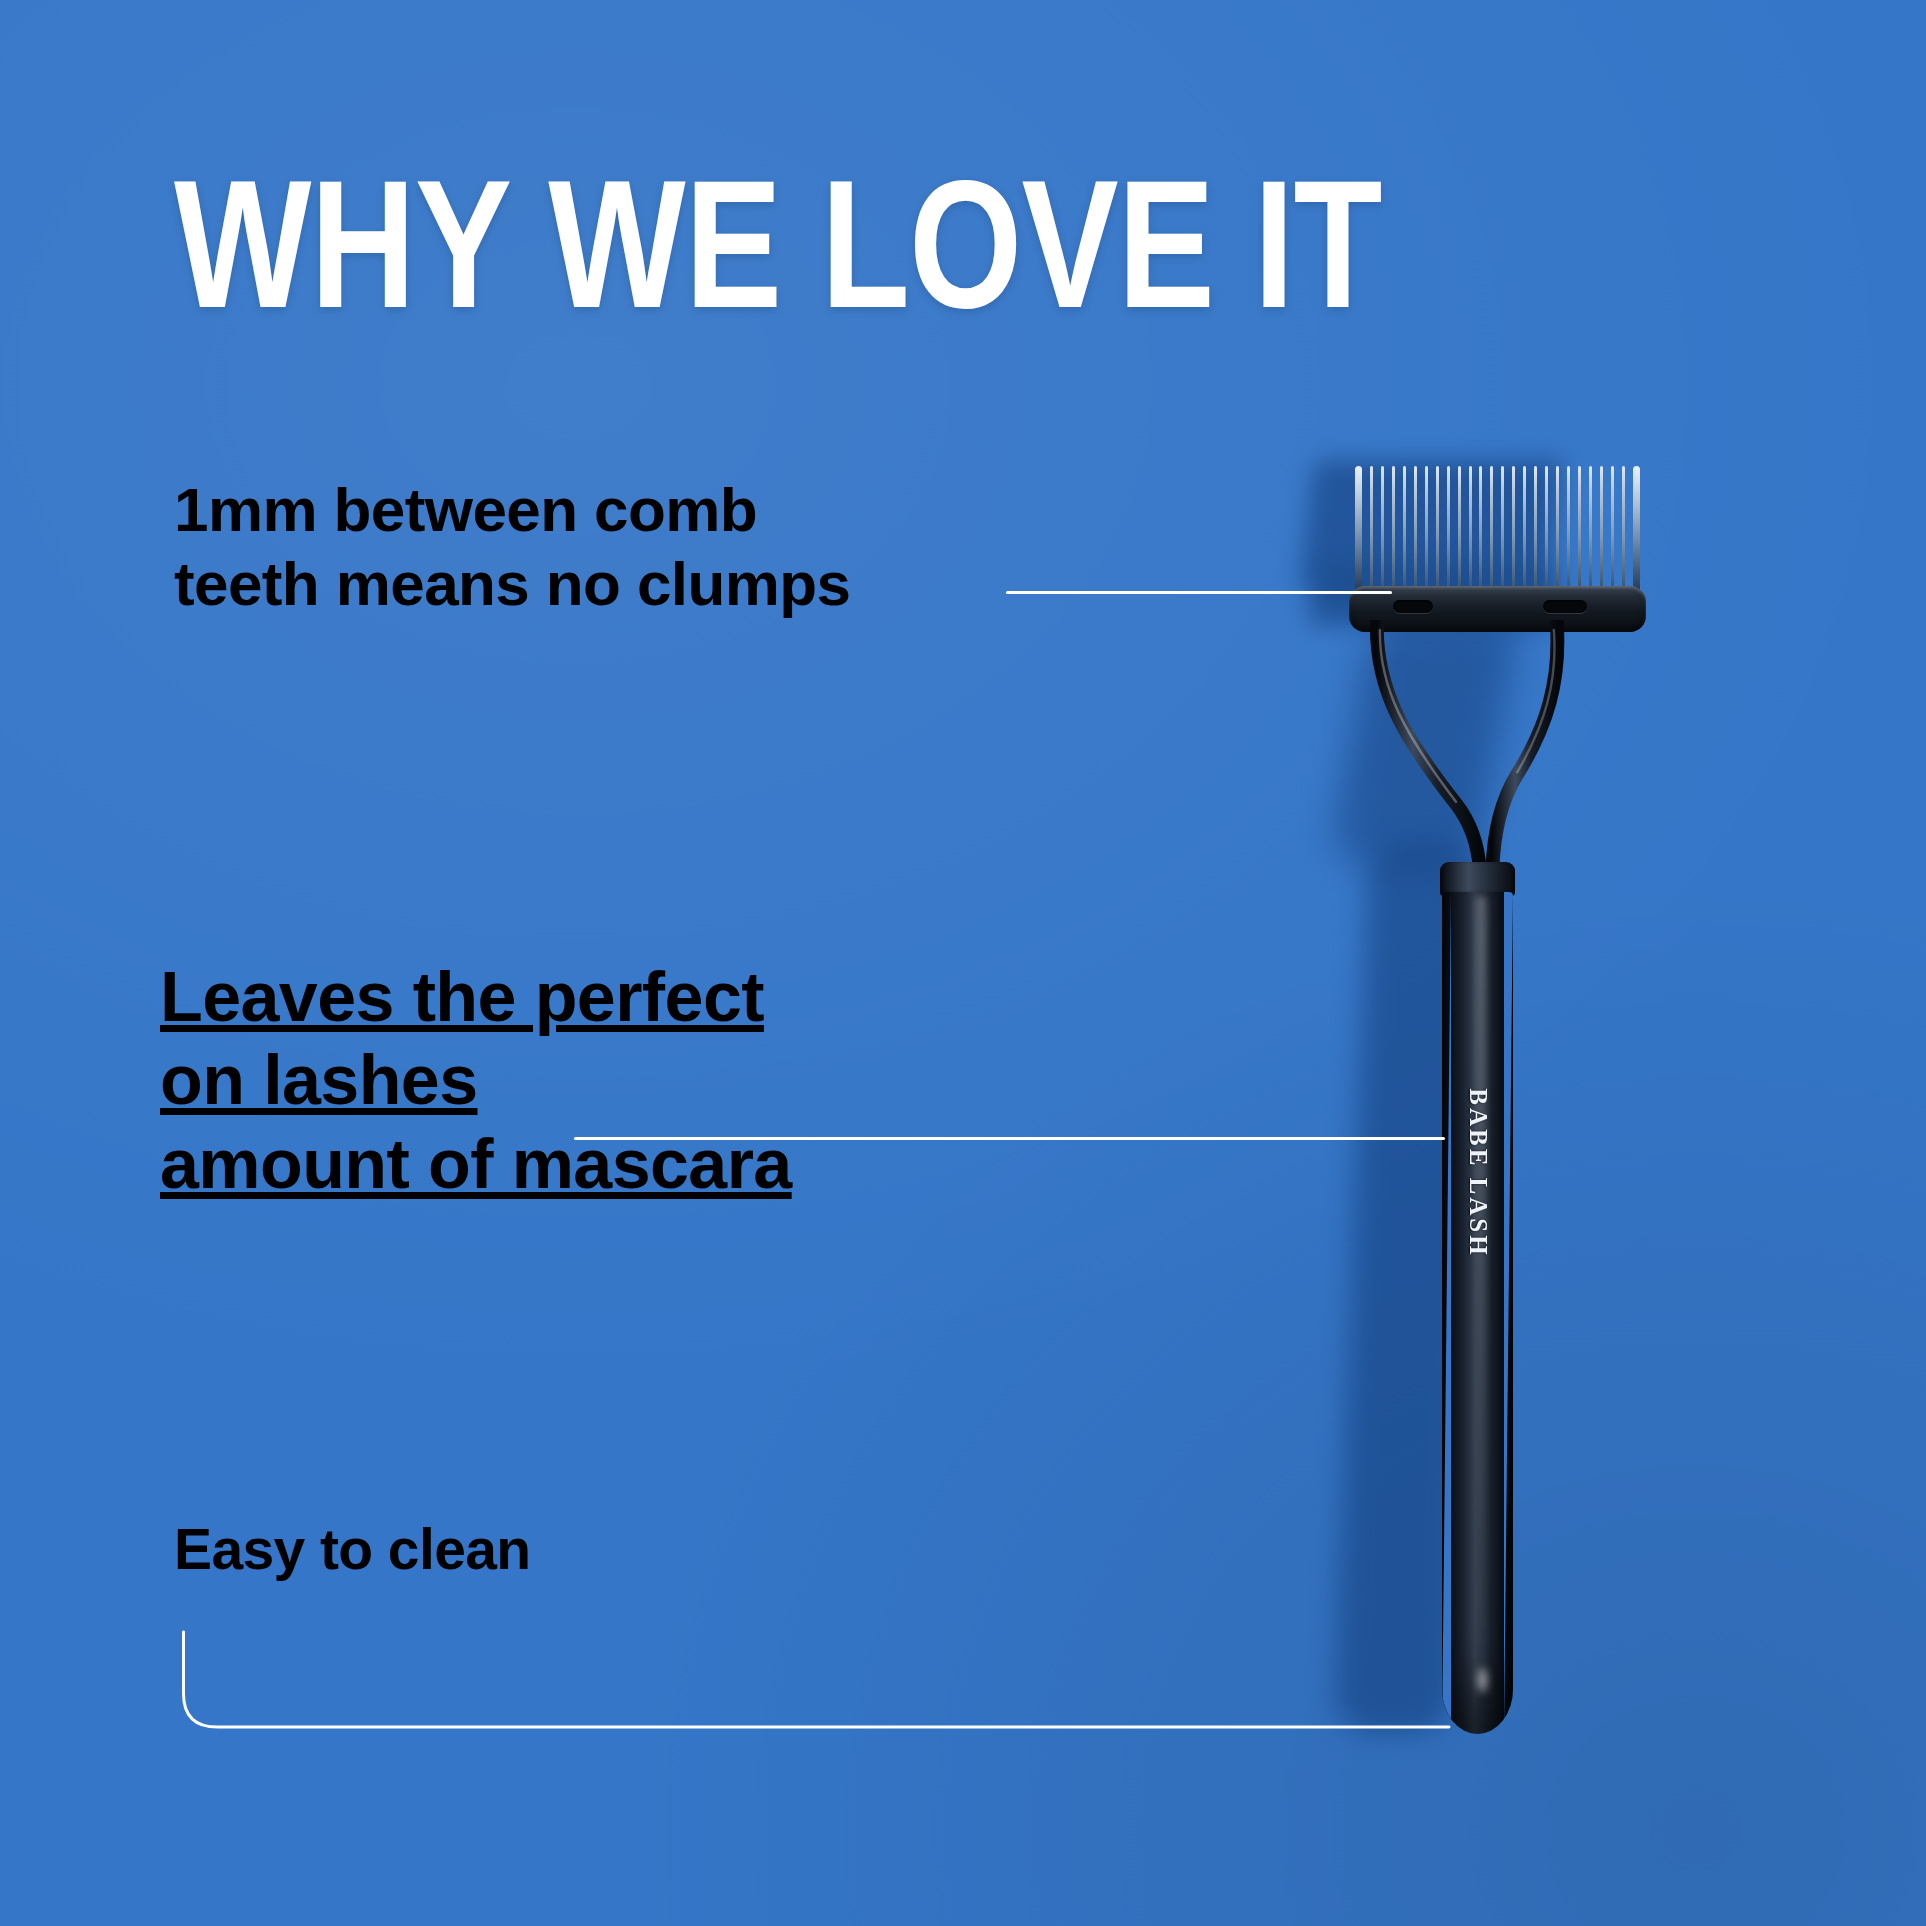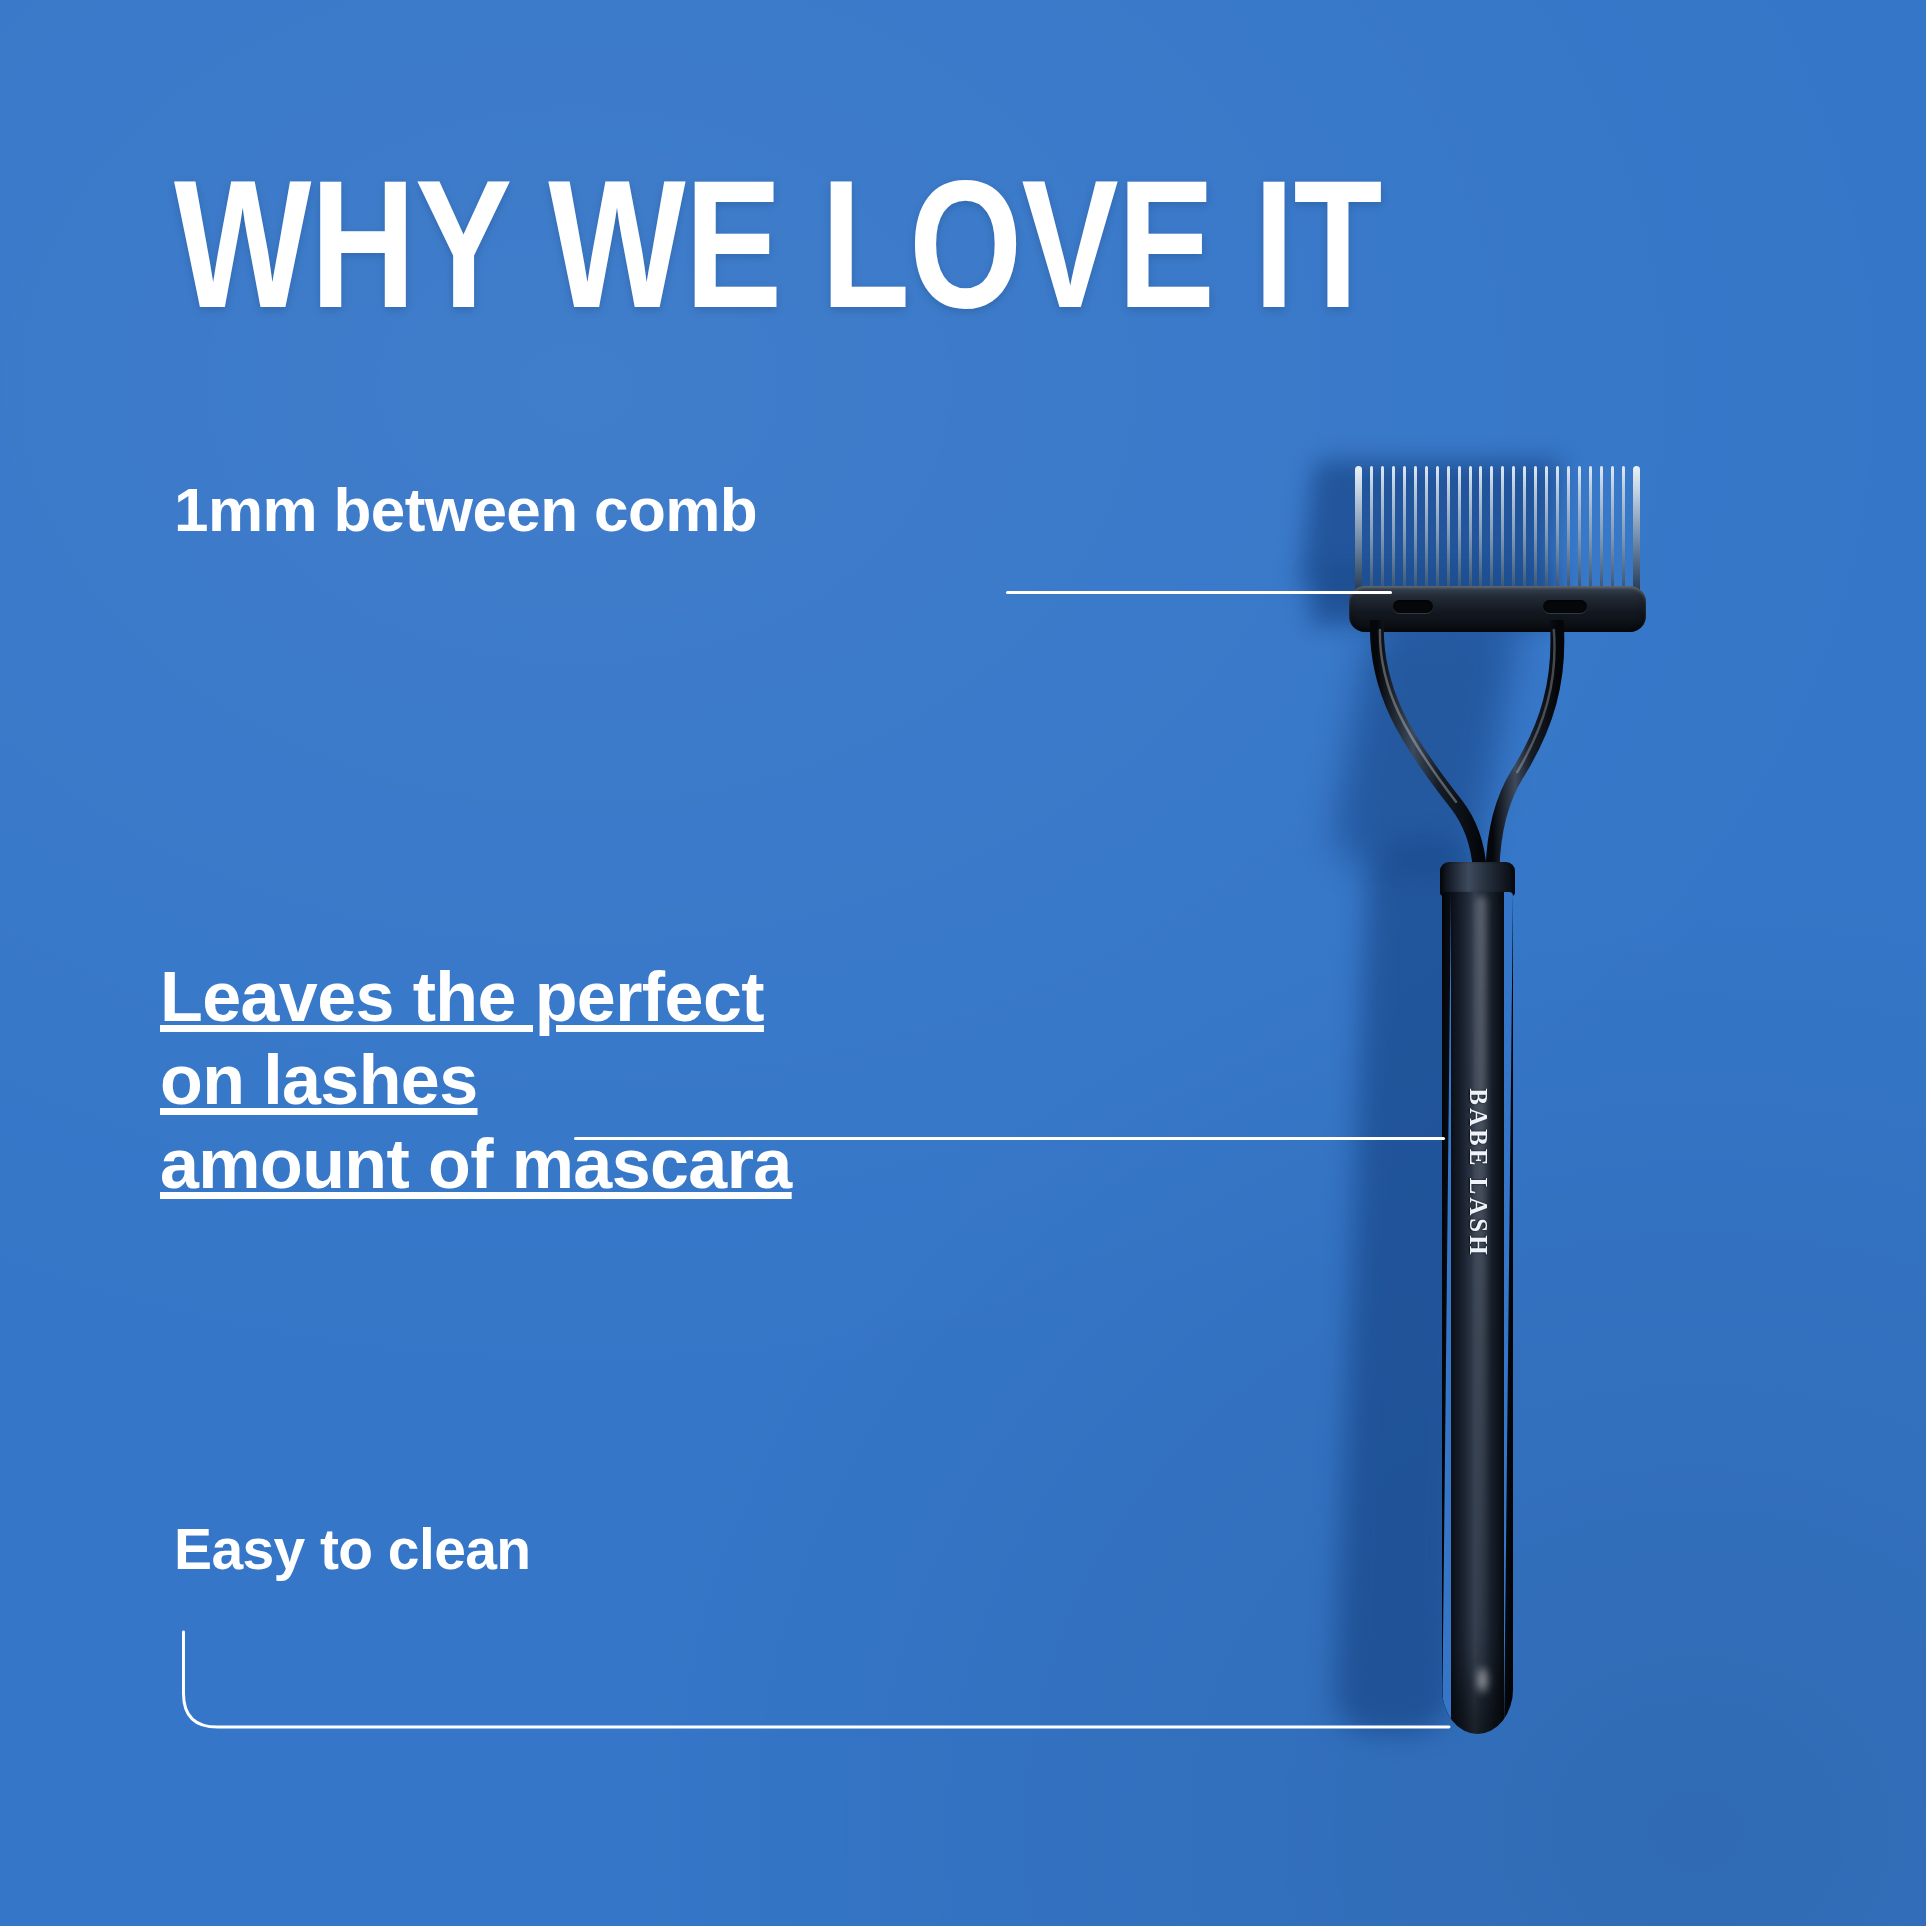--- a/index.html
+++ b/index.html
@@ -41,21 +41,21 @@
     letter-spacing: -1px;
     transform: scaleX(0.80);
     transform-origin: left top;
     white-space: nowrap;
     text-shadow: 0 3px 10px rgba(10,35,70,0.20);
   }
 
   
   .callout {
     position: absolute;
-    color: #ffffff;
+    color: #000000;
     font-family: "Liberation Sans", sans-serif;
     font-weight: 700;
     letter-spacing: -0.6px;
   }
   .callout .line { display: block; white-space: nowrap; }
 
   #callout-1 {
     left: 174px;
     top: 473px;
     font-size: 62px;
@@ -394,20 +394,21 @@
       </div>
       <div id="brand">BABE LASH</div>
     </div>
 
   </div>
 
   <div class="headline">WHY WE LOVE IT</div>
 
   <div class="callout" id="callout-1">
     <span class="line">1mm between comb</span>
+    <span class="line">teeth means no clumps</span>
   </div>
 
   <div class="callout" id="callout-2">
     <span class="line">Leaves the perfect</span>
     <span class="line">on lashes</span>
     <span class="line">amount of mascara</span>
   </div>
 
   <div class="callout" id="callout-3">
     <span class="line">Easy to clean</span>

